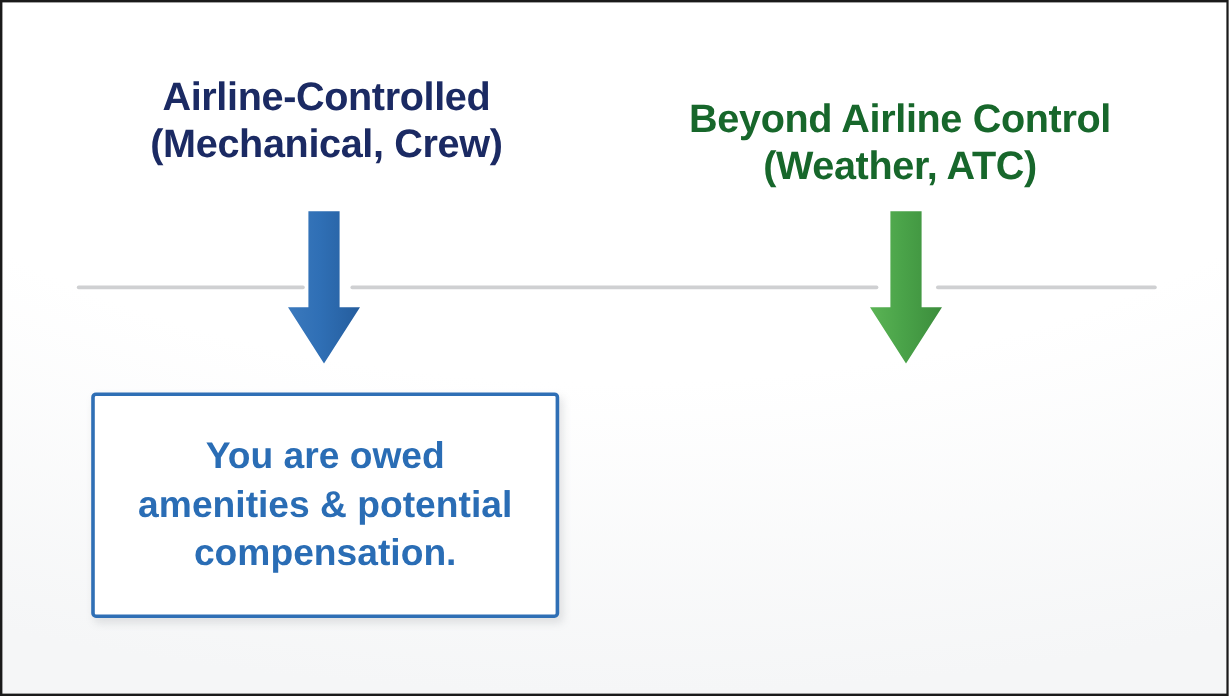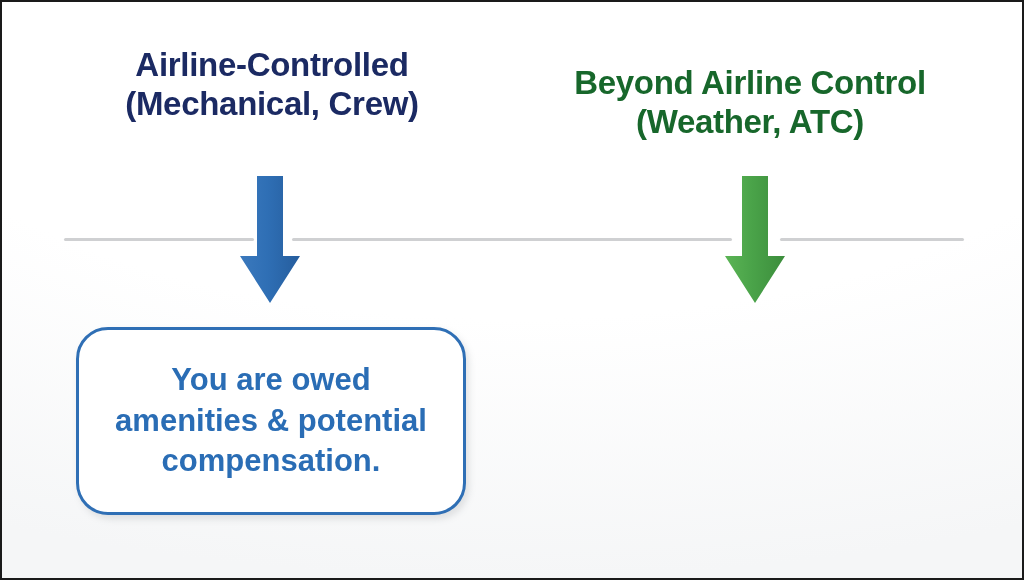--- a/index.html
+++ b/index.html
@@ -22,21 +22,21 @@
     border: 2px solid #1a1a1a;
     background:
       radial-gradient(120% 100% at 50% 0%, #ffffff 0%, #ffffff 55%, #f5f6f7 100%),
       linear-gradient(170deg, #fdfdfe 0%, #f4f5f6 100%);
     overflow: hidden;
   }
 
   
   .heading {
     position: absolute;
-    top: 44px;
+    top: 60px;
     text-align: center;
     font-weight: bold;
     font-size: 33px;
     line-height: 1.18;
     letter-spacing: -0.3px;
     white-space: pre-line;
   }
   #heading-left {
     left: 50px;
     width: 440px;
@@ -72,21 +72,21 @@
   #arrow-right { left: 720px; }
   .arrow svg { display: block; width: 66px; height: 132px; }
 
   
   .outcome-box {
     position: absolute;
     top: 325px;
     height: 188px;
     box-sizing: border-box;
     background: #ffffff;
-    border-radius: 32px;
+    border-radius: 4px;
     border: 3px solid #2f6fb5;
     display: flex;
     align-items: center;
     justify-content: center;
     box-shadow: 3px 4px 7px rgba(120,125,132,0.20);
   }
   #box-left {
     left: 74px;
     width: 390px;
     border-color: #2f6fb5;

